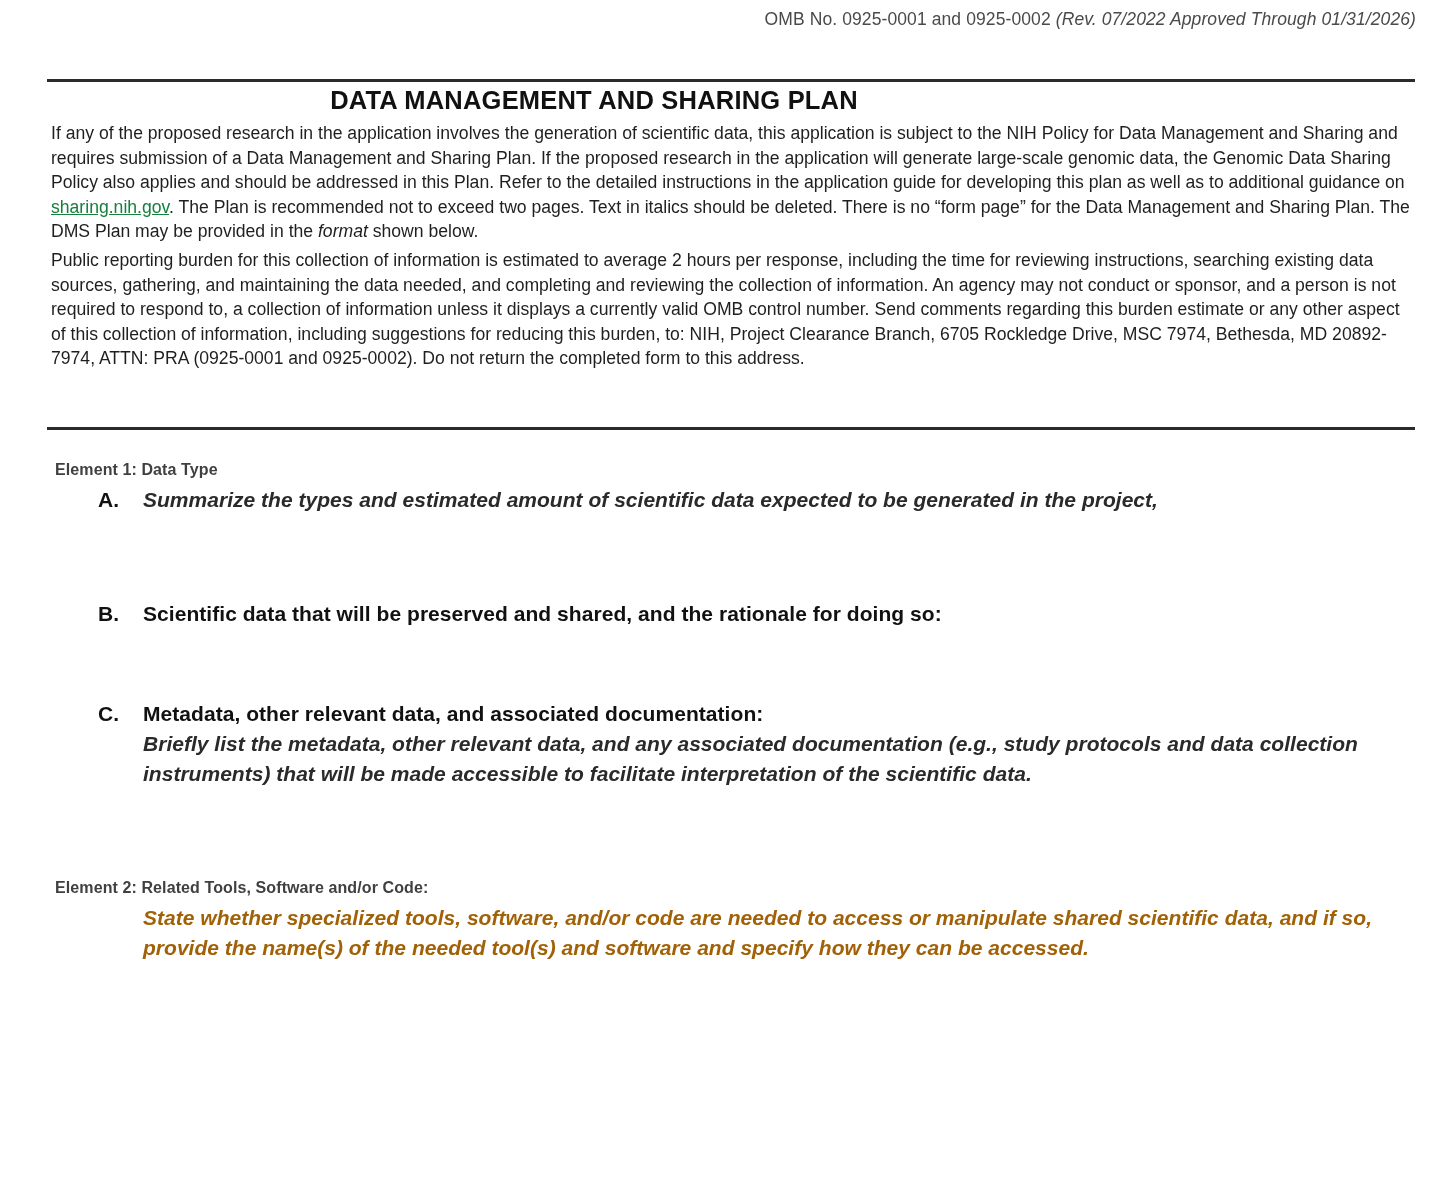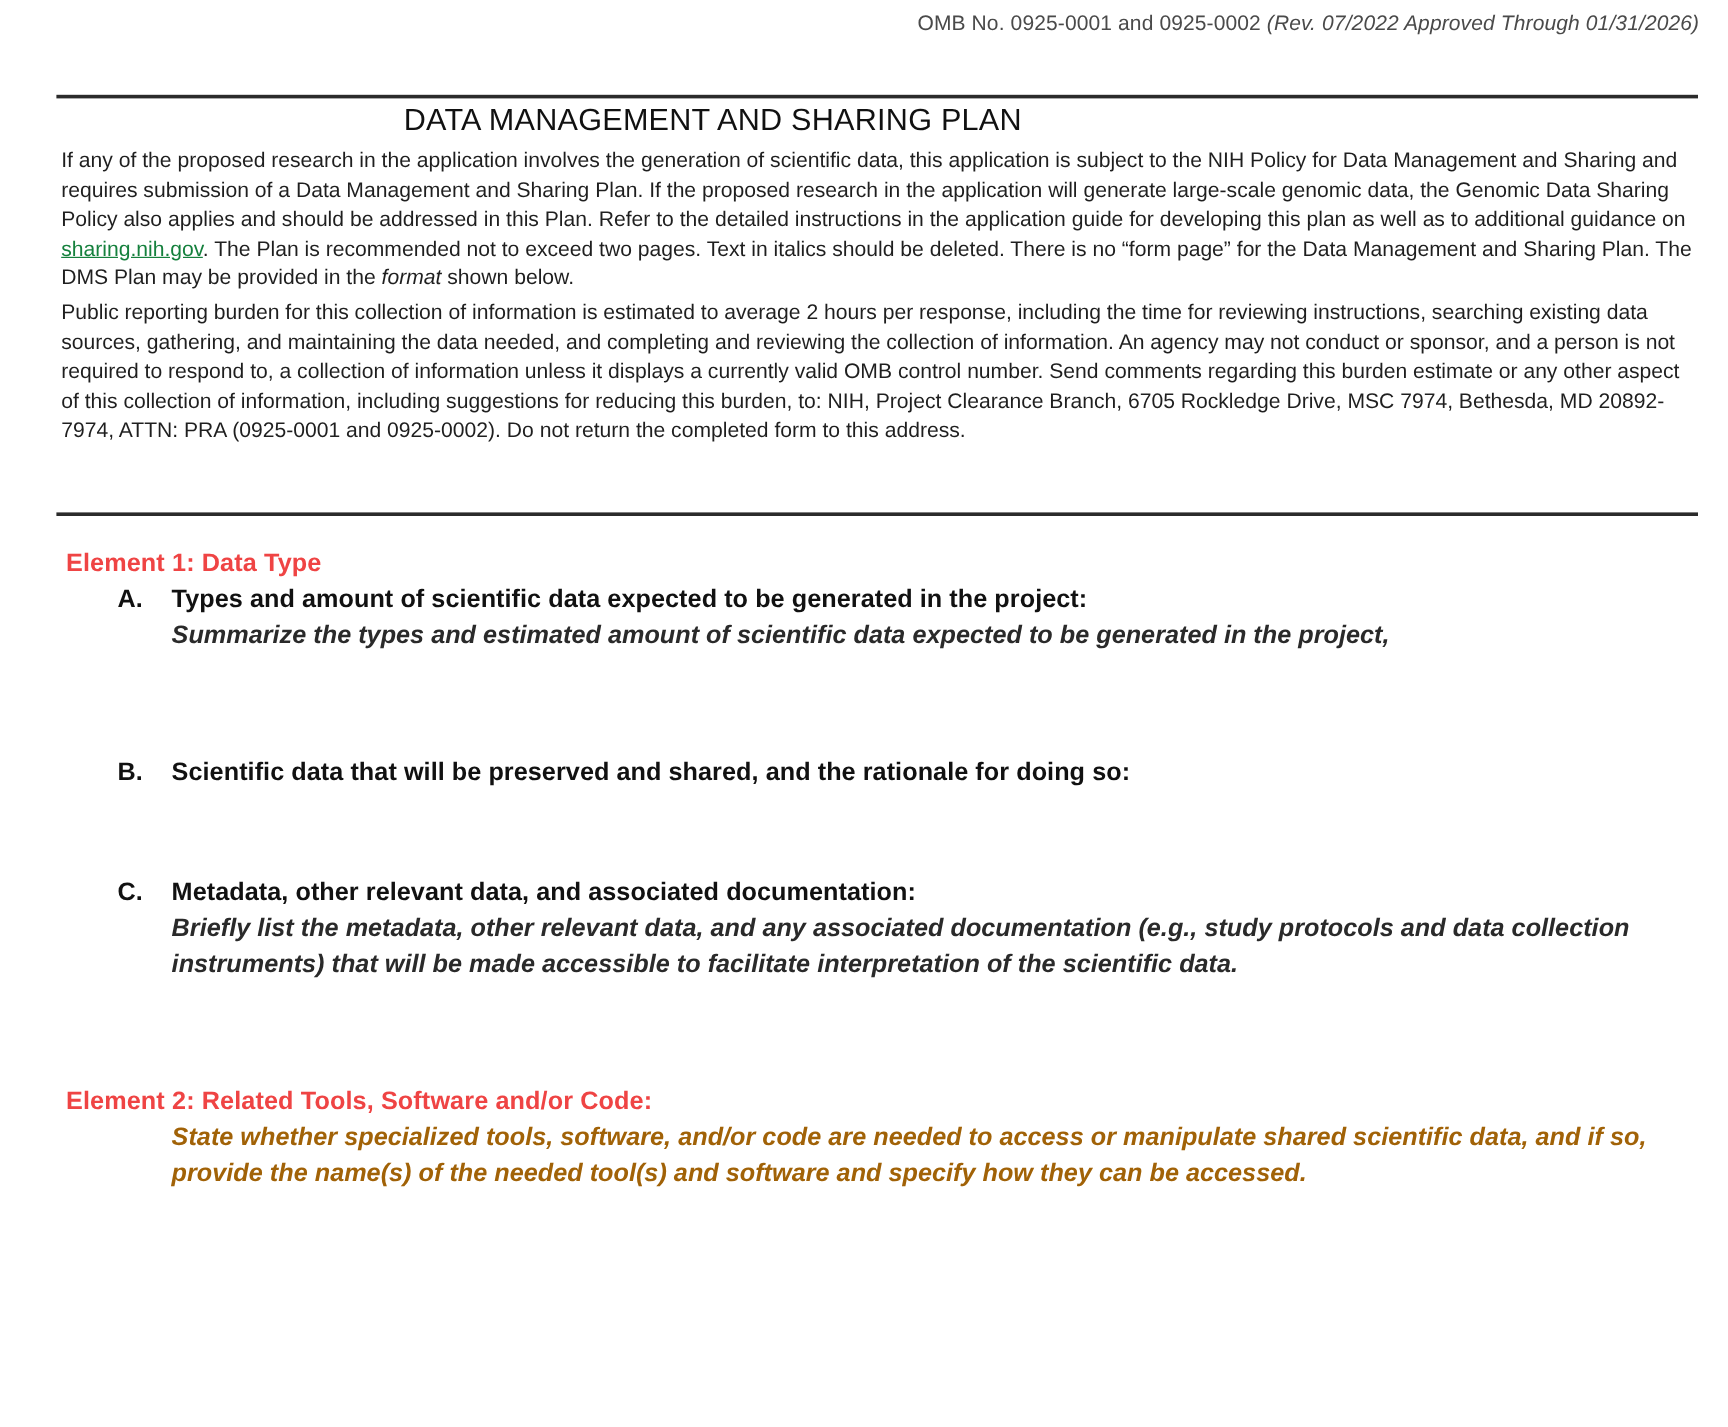--- a/index.html
+++ b/index.html
@@ -49,21 +49,21 @@
   .rule-bottom { top: 427px; }
 
   
   .doc-title {
     position: absolute;
     top: 86px;
     left: 0;
     width: 1188px;
     text-align: center;
     font-size: 25.5px;
-    font-weight: normal;
+    font-weight: bold;
     letter-spacing: 0.2px;
     color: #111111;
   }
 
   
   .intro {
     position: absolute;
     top: 121px;
     left: 51px;
     width: 1360px;
@@ -81,23 +81,23 @@
   }
 
   
   .body-area {
     position: absolute;
     top: 455px;
     left: 0;
     width: 1440px;
   }
   .element-heading {
-    font-size: 21px;
+    font-size: 16px;
     font-weight: bold;
-    color: #ef4444;
+    color: #404040;
     margin-left: 55px;
     line-height: 30px;
     letter-spacing: 0.1px;
   }
   .item {
     position: relative;
     margin-left: 98px;
     line-height: 30px;
   }
   .item-marker {
@@ -156,21 +156,20 @@
 
   <div class="rule rule-bottom"></div>
 
   <div class="body-area">
 
     <div>
       <div class="element-heading">Element 1: Data Type</div>
 
       <div class="item">
         <span class="item-marker">A.</span>
-        <div class="item-title">Types and amount of scientific data expected to be generated in the project:</div>
         <div class="item-desc">Summarize the types and estimated amount of scientific data expected to be generated in the project,</div>
       </div>
 
       <div class="gap-a"></div>
 
       <div class="item">
         <span class="item-marker">B.</span>
         <div class="item-title">Scientific data that will be preserved and shared, and the rationale for doing so:</div>
       </div>
 

